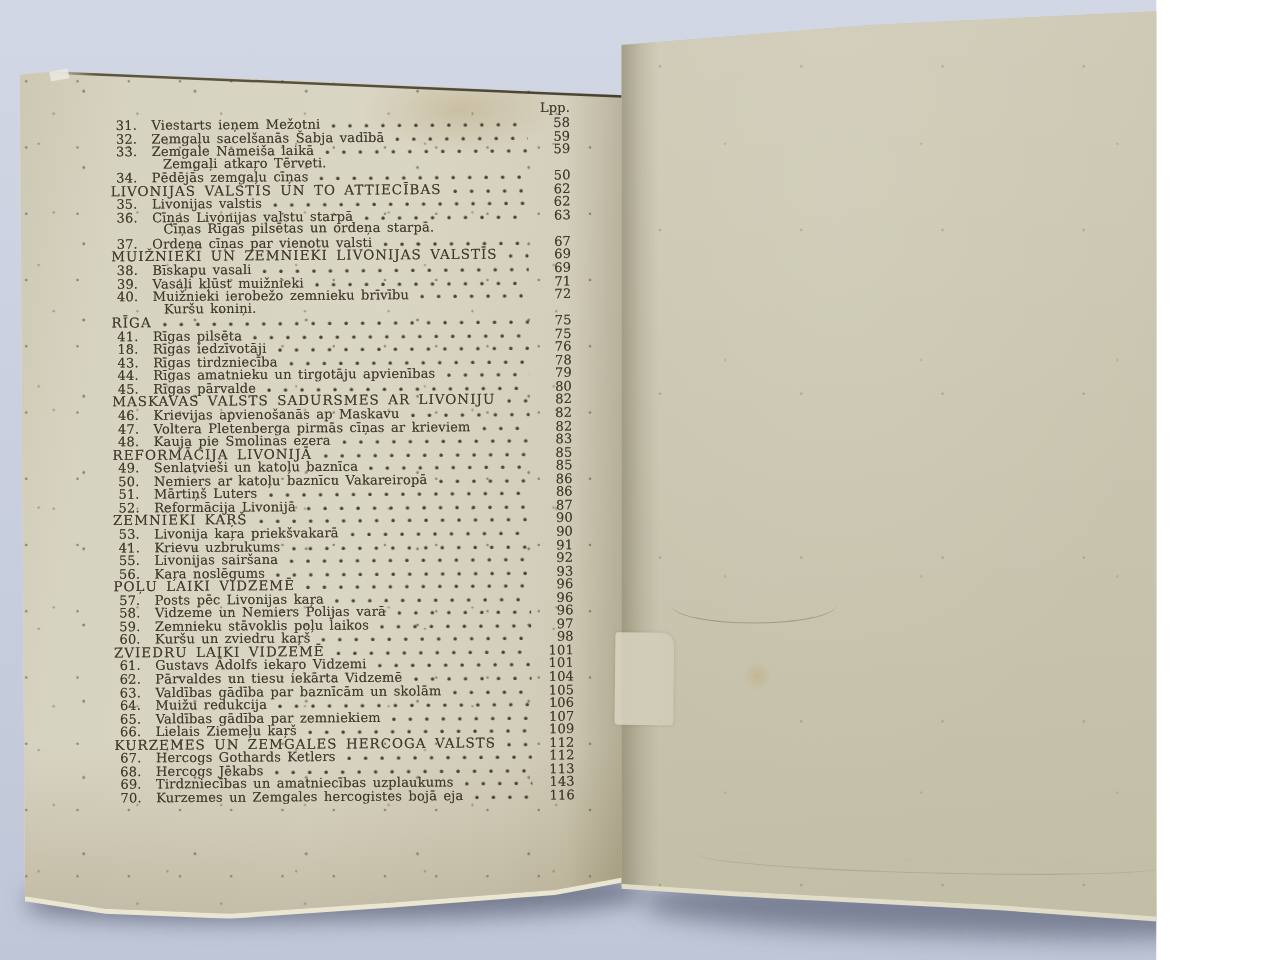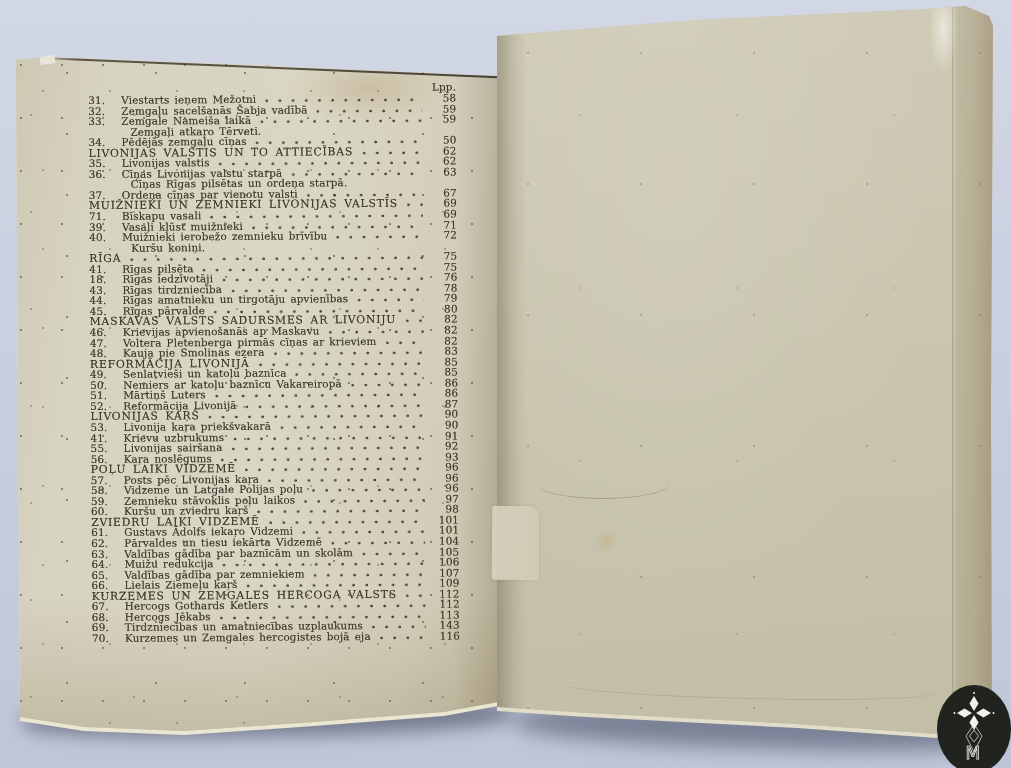--- a/index.html
+++ b/index.html
@@ -1,17 +1,17 @@
 <!DOCTYPE html>
 <html><head>
 <meta charset="utf-8">
 <style>
   html,body{margin:0;padding:0;}
   .stage{
-    position:relative;width:1011px;height:768px;overflow:hidden;
+    position:relative;width:925px;height:768px;overflow:hidden;
     background:linear-gradient(180deg,#d2d7e5 0%,#cbd1e0 35%,#c4cbdb 75%,#bfc6d7 100%);
     font-family:"DejaVu Serif","Liberation Serif",serif;
   }
   
   .shadow-left{
     position:absolute;left:22px;top:698px;width:492px;height:38px;
     background:rgba(56,62,86,.55);filter:blur(9px);
     transform:rotate(-1deg);border-radius:40%;
   }
   .shadow-right{
@@ -112,21 +112,21 @@
   
   .toc{
     position:absolute;left:76px;top:30px;width:368px;
     transform:rotate(-0.4deg);transform-origin:0 50%;
     color:#3e392d;font-size:10.4px;line-height:10.56px;
     letter-spacing:.15px;word-spacing:1.6px;
     text-shadow:0 0 .4px rgba(62,55,42,.55);
   }
   .row{display:flex;align-items:baseline;height:10.56px;white-space:nowrap;}
   .row.header{justify-content:flex-end;height:11px;}
-  .row .num{flex:none;display:inline-block;width:26px;text-align:left;margin-right:7px;}
+  .row .num{flex:none;display:inline-block;width:26px;text-align:center;margin-right:7px;}
   .row .title{flex:none;}
   .row .leader{
     flex:1;height:9px;margin:0 4px 0 9px;align-self:baseline;
     background-image:radial-gradient(circle at 1.6px 7px,rgba(60,53,38,.9) 1.02px,rgba(60,53,38,0) 1.7px);
     background-size:13.2px 9px;background-repeat:repeat-x;background-position:left bottom;
   }
   .row .page{flex:none;width:30px;text-align:right;}
   .row.heading .title{font-size:10.8px;letter-spacing:.8px;word-spacing:2.5px;}
   .row.sub{padding-left:42px;}
   
@@ -206,21 +206,21 @@
             <span class="title">Ordeņa cīņas par vienotu valsti</span>
             <span class="leader"></span>
             <span class="page">67</span>
           </div>
           <div class="row heading">
             <span class="title">MUIŽNIEKI UN ZEMNIEKI LIVONIJAS VALSTĪS</span>
             <span class="leader"></span>
             <span class="page">69</span>
           </div>
           <div class="row entry">
-            <span class="num">71.</span>
+            <span class="num">38.</span>
             <span class="title">Bīskapu vasali</span>
             <span class="leader"></span>
             <span class="page">69</span>
           </div>
           <div class="row entry">
             <span class="num">39.</span>
             <span class="title">Vasaļi kļūst muižnieki</span>
             <span class="leader"></span>
             <span class="page">71</span>
           </div>
@@ -314,21 +314,21 @@
             <span class="leader"></span>
             <span class="page">86</span>
           </div>
           <div class="row entry">
             <span class="num">52.</span>
             <span class="title">Reformācija Livonijā</span>
             <span class="leader"></span>
             <span class="page">87</span>
           </div>
           <div class="row heading">
-            <span class="title">LIVONIJAS KAŖŠ</span>
+            <span class="title">ZEMNIEKI KAŖŠ</span>
             <span class="leader"></span>
             <span class="page">90</span>
           </div>
           <div class="row entry">
             <span class="num">53.</span>
             <span class="title">Livonija kaŗa priekšvakarā</span>
             <span class="leader"></span>
             <span class="page">90</span>
           </div>
           <div class="row entry">
@@ -355,21 +355,21 @@
             <span class="page">96</span>
           </div>
           <div class="row entry">
             <span class="num">57.</span>
             <span class="title">Posts pēc Livonijas kaŗa</span>
             <span class="leader"></span>
             <span class="page">96</span>
           </div>
           <div class="row entry">
             <span class="num">58.</span>
-            <span class="title">Vidzeme un Latgale Polijas poļu</span>
+            <span class="title">Vidzeme un Nemiers Polijas varā</span>
             <span class="leader"></span>
             <span class="page">96</span>
           </div>
           <div class="row entry">
             <span class="num">59.</span>
             <span class="title">Zemnieku stāvoklis poļu laikos</span>
             <span class="leader"></span>
             <span class="page">97</span>
           </div>
           <div class="row entry">

